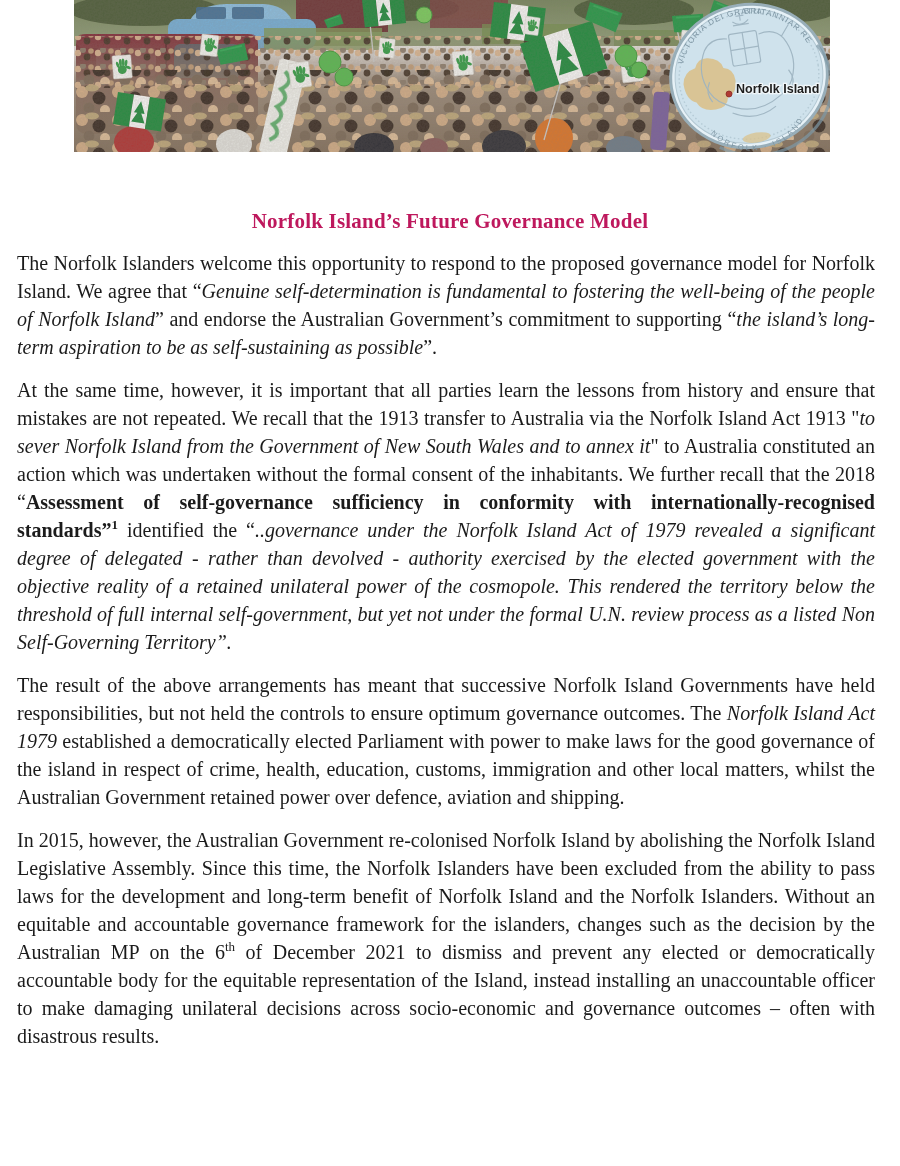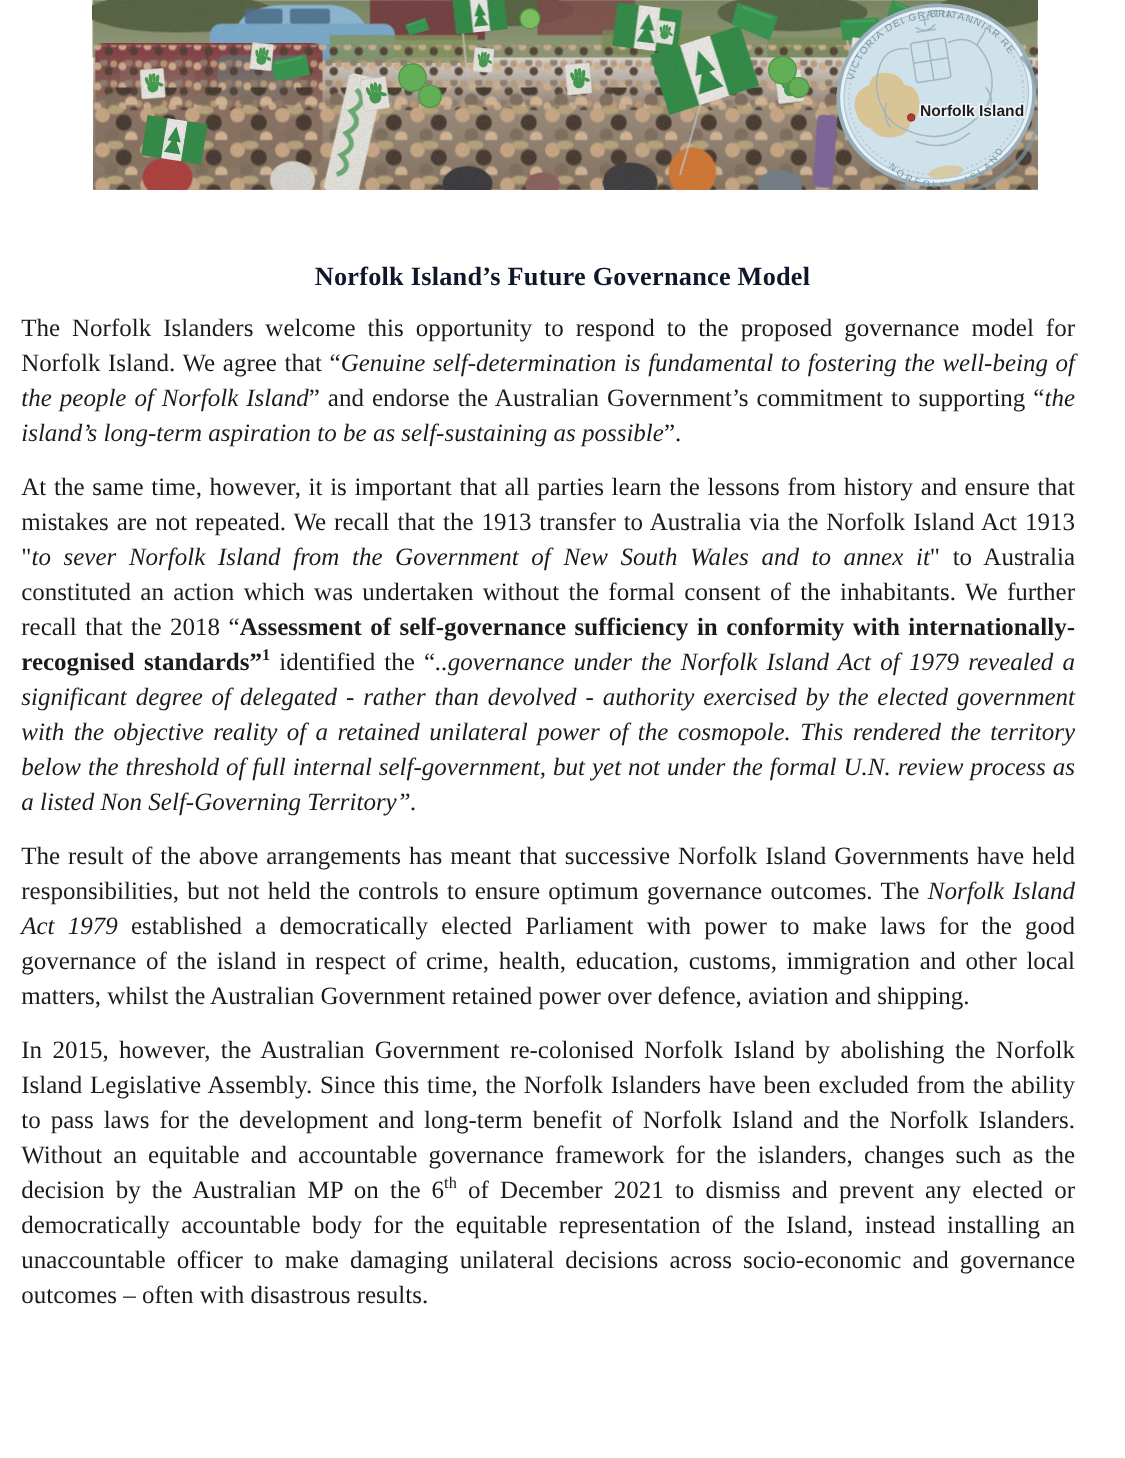--- a/index.html
+++ b/index.html
@@ -5,25 +5,25 @@
   html,body{margin:0;padding:0;}
   body{
     width:900px;height:1166px;background:#ffffff;overflow:hidden;
     font-family:"Liberation Serif","DejaVu Serif",serif;color:#1b1b1b;
   }
   .page{width:900px;height:1166px;position:relative;}
   .photo{width:756px;height:152px;margin-left:74px;position:relative;}
   .photo svg{display:block;}
   .title{
     font-size:21px;font-weight:bold;text-align:center;
-    margin:57px 30px 15px 30px;letter-spacing:.2px;color:#0f172a;
+    margin:57px 30px 15px 30px;letter-spacing:.2px;color:#be185d;
   }
   .content{padding:0 22px 0 17px;}
   .content p{
-    font-size:20px;line-height:28px;text-align:justify;margin:0 18px 15px 0;
+    font-size:20px;line-height:28px;text-align:justify;margin:0 3px 15px 0;
   }
   .run-italic{font-style:italic;}
   .run-bold{font-weight:bold;}
   sup{line-height:0;}
   sup.run-sup{font-size:13px;}
   sup.run-boldsup{font-size:13px;font-weight:bold;}
   .coin-arc{font-family:"Liberation Sans",sans-serif;fill:#7e96a4;}
   .coin-label{font-family:"Liberation Sans",sans-serif;font-weight:bold;fill:#1e1e1e;}
 </style>
 </head>

